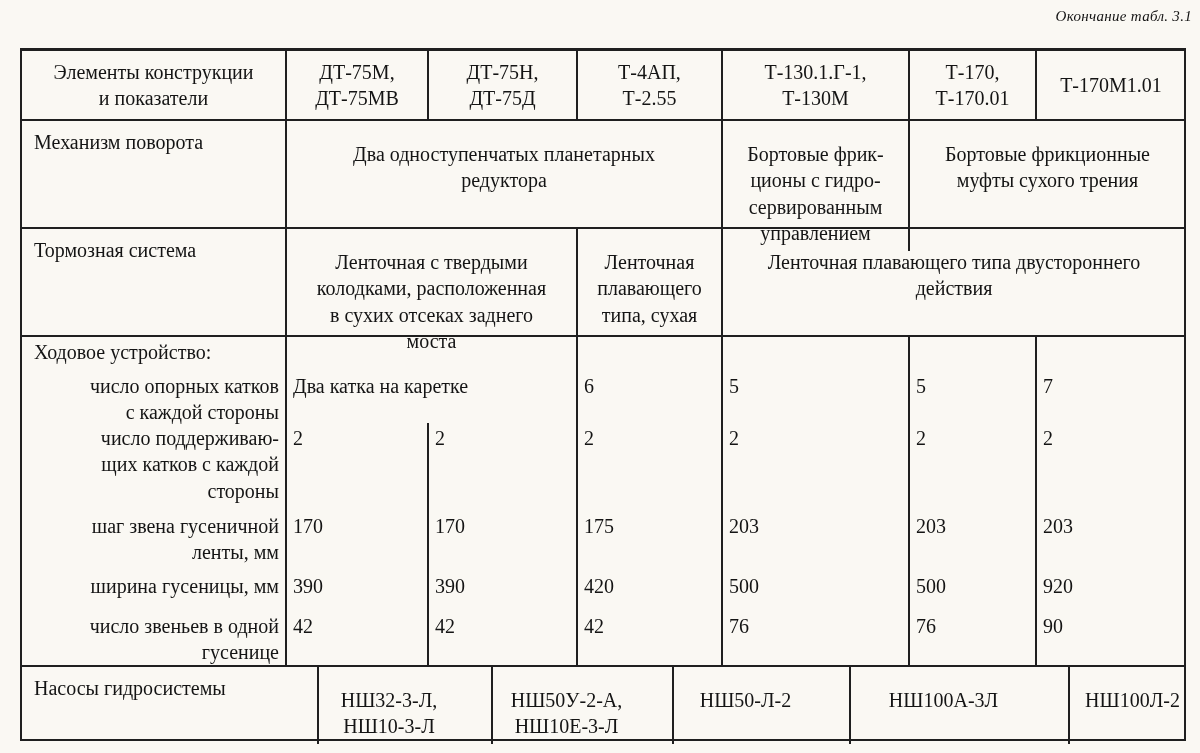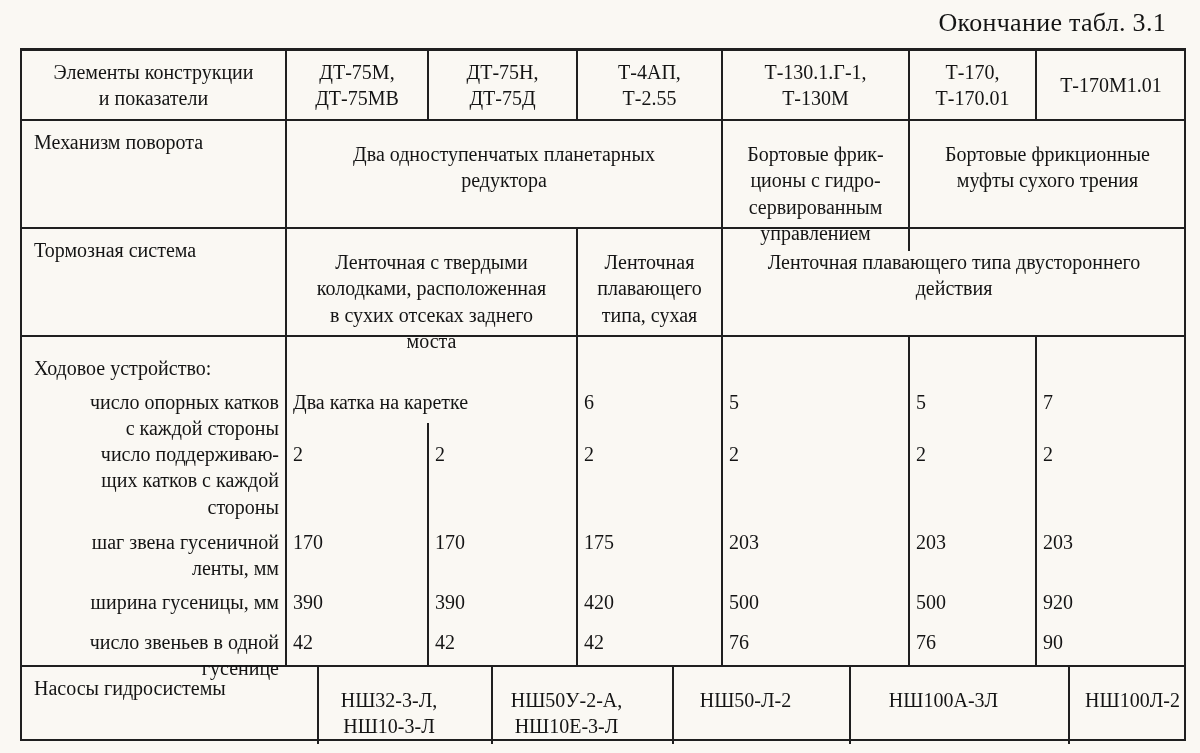--- a/index.html
+++ b/index.html
@@ -12,22 +12,23 @@
   body{
     background:var(--paper);
     font-family:"Liberation Serif","DejaVu Serif",serif;
     color:var(--ink);
     position:relative;
     overflow:hidden;
   }
   .caption{
     position:absolute;
     top:8px;
-    right:34px;
-    font-size:26px;
+    right:8px;
+    font-style:italic;
+    font-size:15px;
     letter-spacing:.3px;
   }
   .table{
     position:absolute;
     left:20px;
     top:48px;
     width:1166px;
     border:2px solid var(--line);
     border-top-width:3px;
     background:transparent;
@@ -64,21 +65,21 @@
   }
   .r1{height:108px;}
   .r2{height:108px;}
   .r4{height:74px;gap:32px;}
   .section{
     display:grid;
     grid-template-columns:263px 142px 149px 145px 187px 127px 150px;
     grid-template-rows:34px 52px 88px 60px 40px 54px;
     height:330px;
   }
-  .section .cell{padding-top:18px;font-family:Liberation Serif, serif;}
+  .section .cell{padding-top:2px;font-family:Liberation Serif, serif;}
   .section .slbl{
     padding-left:8px;
     text-indent:22px;
     text-align:right;
   }
   .section .shead{
     padding-left:12px;
     text-indent:0;
     text-align:left;
   }

